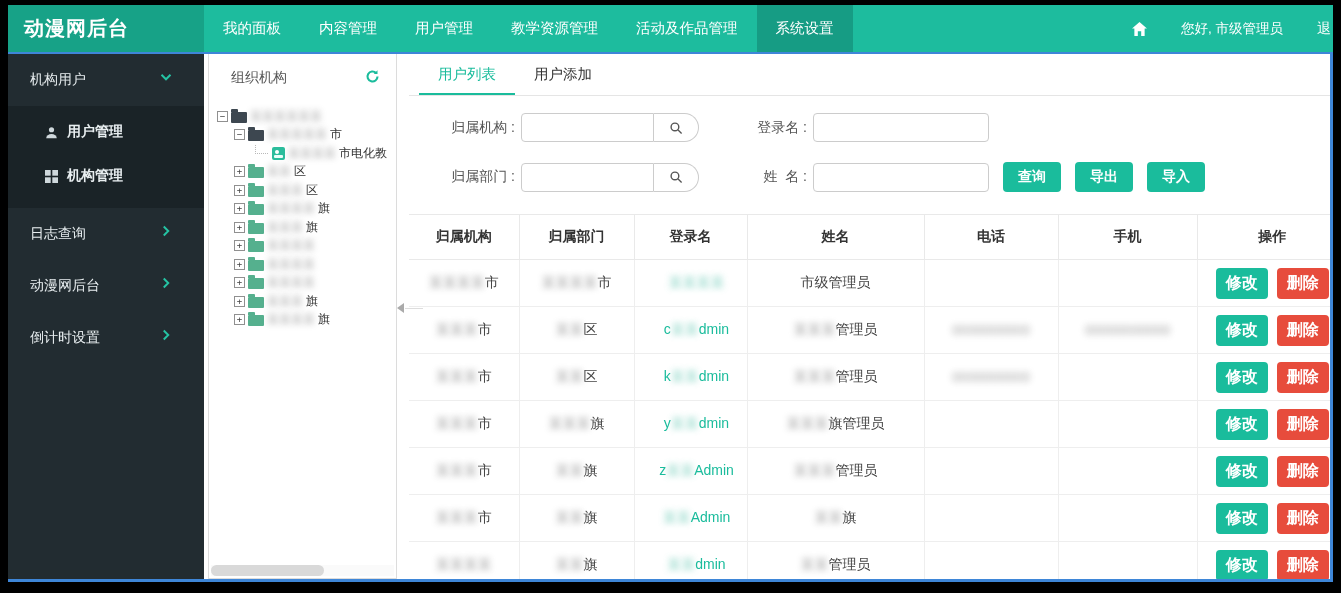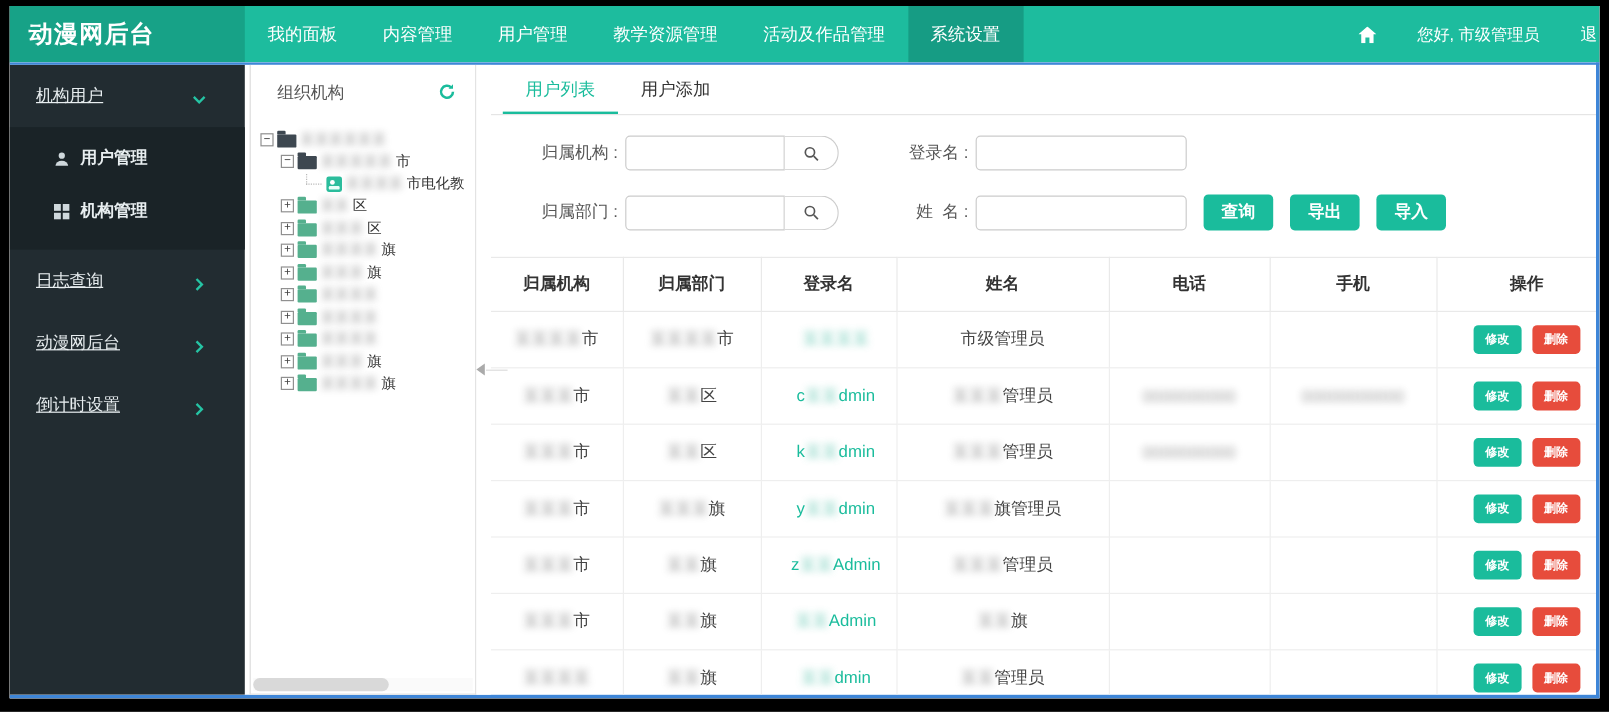--- a/index.html
+++ b/index.html
@@ -15,21 +15,21 @@
   .nav-right { margin-left:auto; display:flex; align-items:center; gap:34px; padding-right:2px; }
   .home-ico svg { display:block; }
   .greeting { font-size:13.5px; white-space:nowrap; }
   .logout { font-size:14px; white-space:nowrap; width:14px; overflow:hidden; }
 
   
   .main { flex:1; display:flex; border-top:2px solid #3e86d8; border-right:3px solid #3e86d8; border-bottom:3px solid #3e86d8; overflow:hidden; background:#fff; }
 
   
   .sidebar { width:196px; background:#222c31; color:#e8eef0; font-size:14px; flex-shrink:0; }
-  .side-item { padding:17px 32px 17px 22px; display:flex; align-items:flex-end; justify-content:space-between; cursor:pointer;text-decoration:underline; }
+  .side-item { padding:17px 32px 17px 22px; display:flex; align-items:flex-start; justify-content:space-between; cursor:pointer; }
   .submenu { background:#1a2327; padding:4px 0 10px 0; }
   .sub-item { padding:13px 10px 13px 36px; display:flex; align-items:center; gap:8px; cursor:pointer; font-weight:bold; }
   .chev { color:#25c4a4; font-size:12px; }
   .chev svg { display:block; }
   .sub-ico { display:inline-flex; width:15px; justify-content:center; }
 
   
   .tree-panel { width:189px; margin-left:4px; background:#fff; border:1px solid #dcdcdc; border-top:none; position:relative; flex-shrink:0; overflow:hidden; }
   .tree-head { display:flex; justify-content:space-between; align-items:flex-start; padding:15px 16px 10px 22px; font-size:14px; color:#555; }
   .refresh-ico { color:#1abc9c; cursor:pointer; }
@@ -73,21 +73,21 @@
 
   
   table { border-collapse:collapse; width:938px; font-size:14px; color:#444; table-layout:fixed; }
   thead th { font-weight:bold; color:#333; padding:13px 4px; border:1px solid #e9e9e9; border-left:none; background:#fff; }
   thead th:last-child { border-right:none; }
   tbody td { text-align:center; padding:0 4px; height:47px; border:1px solid #eee; border-left:none; overflow:hidden; }
   tbody td:last-child { border-right:none; }
   .login { color:#1abc9c;padding-left:16px; }
   .bl { filter:blur(3px); opacity:.65; color:#777; }
   .bl-t { filter:blur(3px); opacity:.75; color:#63c7b2; }
-  .row-btn { border:none; border-radius:4px; color:#fff; font-size:10px; padding:5px 10px; cursor:pointer; font-weight:bold; }
+  .row-btn { border:none; border-radius:4px; color:#fff; font-size:16px; padding:5px 10px; cursor:pointer; font-weight:bold; }
   .btn-edit { background:#1abc9c; margin-right:9px; }
   .btn-del { background:#e74c3c; }
 </style>
 </head>
 <body>
 
 <div class="window">
 
   <div class="navbar">
     <div class="logo">动漫网后台</div>

